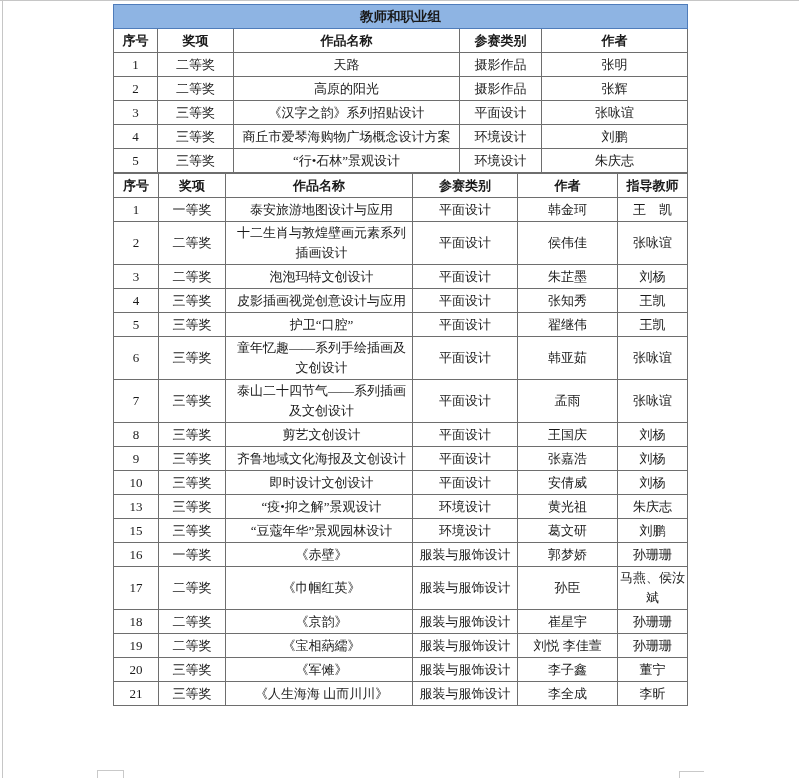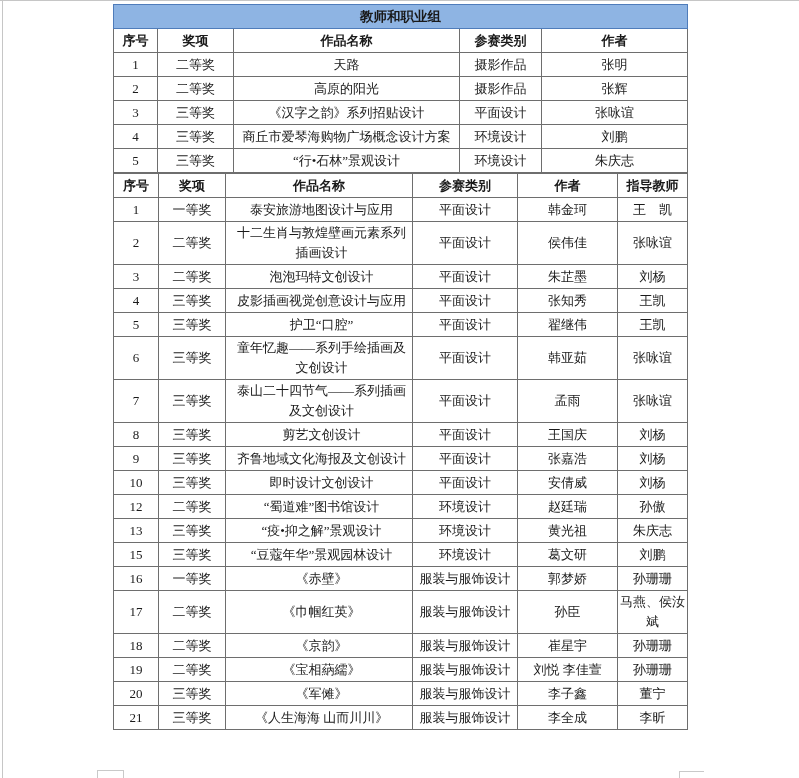--- a/index.html
+++ b/index.html
@@ -199,28 +199,20 @@
         </tr>
         <tr>
           <td>10</td>
           <td>三等奖</td>
           <td>即时设计文创设计</td>
           <td>平面设计</td>
           <td>安倩威</td>
           <td>刘杨</td>
         </tr>
         <tr>
-          <td>12</td>
-          <td>二等奖</td>
-          <td>“蜀道难”图书馆设计</td>
-          <td>环境设计</td>
-          <td>赵廷瑞</td>
-          <td>孙傲</td>
-        </tr>
-        <tr>
           <td>13</td>
           <td>三等奖</td>
           <td>“疫•抑之解”景观设计</td>
           <td>环境设计</td>
           <td>黄光祖</td>
           <td>朱庆志</td>
         </tr>
         <tr>
           <td>15</td>
           <td>三等奖</td>

